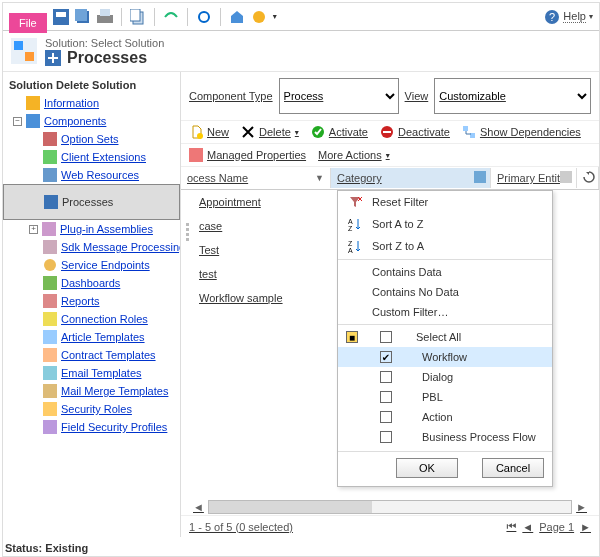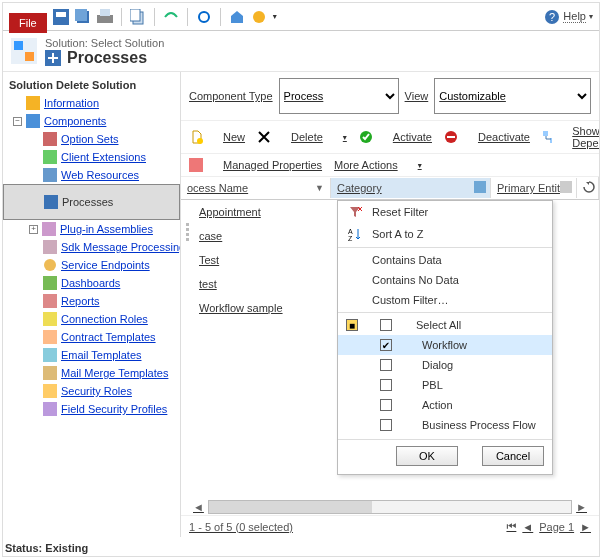--- a/index.html
+++ b/index.html
@@ -1,21 +1,21 @@
 <!DOCTYPE html>
 <html><head>
 <meta charset="utf-8">
 <style>
   * { box-sizing: border-box; margin: 0; padding: 0; font-family: "Segoe UI", Tahoma, sans-serif; }
   body { width: 600px; height: 557px; background: #fff; overflow: hidden; font-size: 11px; color: #333; position: relative; }
   .shadow { position:absolute; right:0; bottom:0; width:598px; height:555px; border:1px solid #ddd; }
 
   
   .ribbon { display:flex; align-items:center; height:28px; border-bottom:1px solid #ccc; padding:0 6px; gap:6px;}
-  .file-btn { background:#b91c1c; color:#fff; padding:4px 10px; font-size:11px;margin-top:12px; }
+  .file-btn { background:#ec4899; color:#fff; padding:4px 10px; font-size:11px;margin-top:12px; }
   .rb-icon { width:16px; height:16px; display:inline-block; }
   .rb-divider { width:1px; height:18px; background:#ccc; margin:0 2px; }
   .help { margin-left:auto; display:flex; align-items:center; gap:3px; color:#444; }
   .help span { border-bottom:1px dotted #666; }
 
   
   .sol-header { display:flex; align-items:center; gap:8px; padding:6px 8px 4px; border-bottom:1px solid #e5e5e5;}
   .sol-header-left svg { width:26px; height:26px; }
   .sol-titles .line1 { font-size:11px; color:#666; }
   .sol-titles .line2 { font-size:16px; font-weight:bold; display:flex; align-items:center; gap:6px;}
@@ -36,21 +36,21 @@
   .tree .txt { color:#03c; text-decoration:underline; }
   .tree .txt.plain { color:#333; text-decoration:none; }
   .icn { width:14px; height:14px; flex:0 0 14px; }
 
   .main { flex:1; display:flex; flex-direction:column; position:relative; overflow:hidden;text-decoration:underline;}
   .row1 { display:flex; align-items:center; gap:6px; padding:6px 8px; }
   .row1 label { color:#333; }
   .sel { border:1px solid #888; height:36px; font-size:11px; background:#fff; }
   .toolbar { display:flex; align-items:center; gap:12px; padding:4px 8px; border-top:1px solid #eee; border-bottom:1px solid #eee; }
   .toolbar2 { display:flex; align-items:center; gap:12px; padding:4px 8px; border-bottom:1px solid #eee;}
-  .tbtn { display:flex; align-items:center; gap:20px; color:#333;justify-content:space-between; }
+  .tbtn { display:flex; align-items:center; gap:4px; color:#333;justify-content:space-between; }
   .tbtn svg { width:14px; height:14px; }
 
   .grid-head { display:flex; align-items:center; border-bottom:1px solid #ccc; font-size:11px; color:#444;}
   .gh { padding:4px 6px; border-right:1px solid #ddd; position:relative;}
   .gh.cat { background:#d7e7f5; }
   .corner { width:22px; text-align:center; }
   .sort-ar { font-size:9px; color:#666; position:absolute; right:6px; top:5px;}
   .filter-ic { position:absolute; right:4px; top:3px; width:12px; height:12px; background:#6da7d6; }
   .grid-body { flex:1; overflow:hidden; position:relative;}
   .grow { padding:6px 18px; color:#333;}
@@ -222,20 +222,26 @@
             <span class="txt">Reports</span>
           </li>
       <li class="l3">
             <svg class="icn">
               <rect width="14" height="14" fill="#ed5"></rect>
             </svg>
             <span class="txt">Connection Roles</span>
           </li>
       <li class="l3">
             <svg class="icn">
+              <rect width="14" height="14" fill="#9cf"></rect>
+            </svg>
+            <span class="txt">Article Templates</span>
+          </li>
+      <li class="l3">
+            <svg class="icn">
               <rect width="14" height="14" fill="#fb8"></rect>
             </svg>
             <span class="txt">Contract Templates</span>
           </li>
       <li class="l3">
             <svg class="icn">
               <rect width="14" height="14" fill="#8cd"></rect>
             </svg>
             <span class="txt">Email Templates</span>
           </li>
@@ -356,20 +362,30 @@
         <div class="fitem">
               <span class="fic">
                 <svg width="14" height="14">
                   <text x="0" y="7" font-size="7">A</text>
                   <text x="0" y="14" font-size="7">Z</text>
                   <path d="M10 2v10l2-2M10 12l-2-2" stroke="#06c" fill="none"></path>
                 </svg>
               </span>
               <span>Sort A to Z</span>
             </div>
+        <div class="fitem">
+              <span class="fic">
+                <svg width="14" height="14">
+                  <text x="0" y="7" font-size="7">Z</text>
+                  <text x="0" y="14" font-size="7">A</text>
+                  <path d="M10 2v10l2-2M10 12l-2-2" stroke="#06c" fill="none"></path>
+                </svg>
+              </span>
+              <span>Sort Z to A</span>
+            </div>
         <div class="fitem div">
               <span class="fic"></span>
               <span>Contains Data</span>
             </div>
         <div class="fitem">
               <span class="fic"></span>
               <span>Contains No Data</span>
             </div>
         <div class="fitem">
               <span class="fic"></span>

